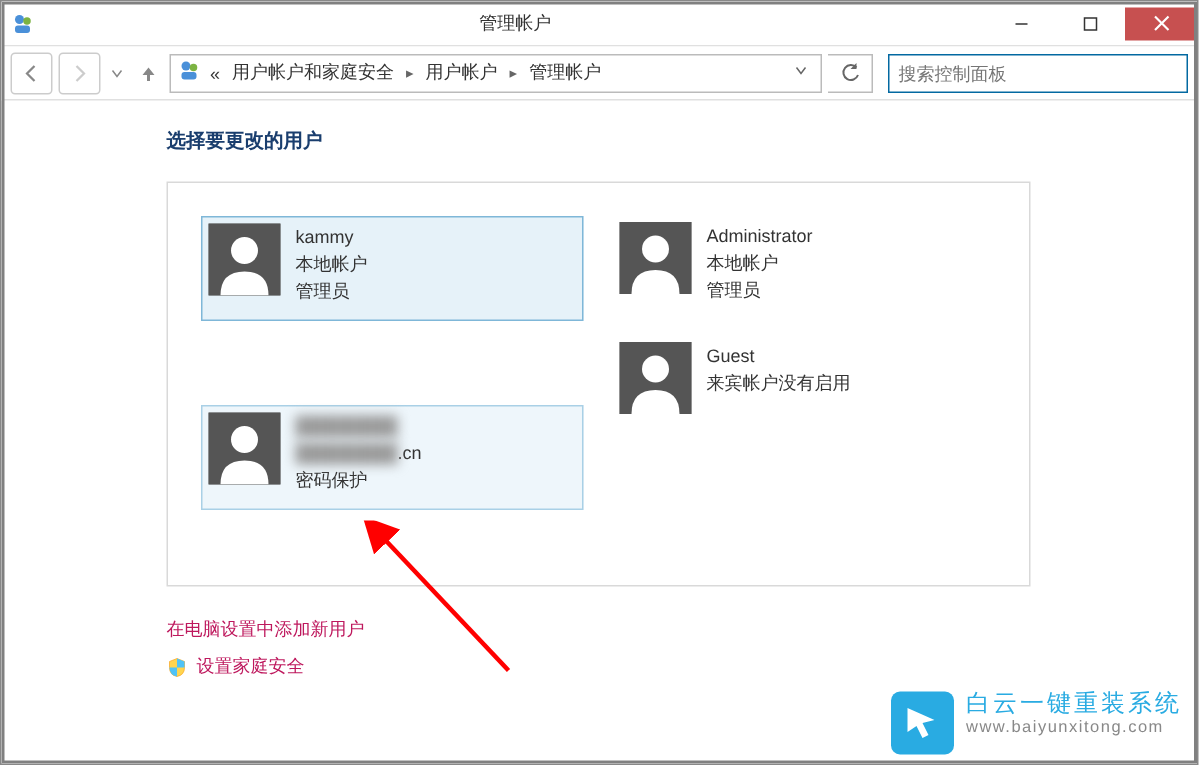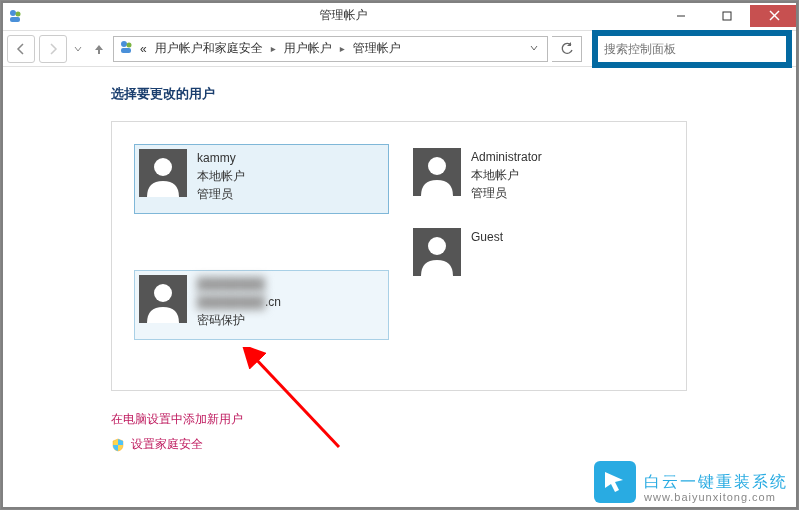--- a/index.html
+++ b/index.html
@@ -14,42 +14,42 @@
   
   .navbar { height: 36px; background: #fff; display:flex; align-items:center; border-bottom: 1px solid #e0e0e0; padding: 0 6px; gap: 4px; }
   .nav-arrow { width: 28px; height: 28px; border: 1px solid #ccc; border-radius: 3px; display:flex; align-items:center; justify-content:center; color:#888; font-size:14px; }
   .nav-sep { width: 14px; display:flex; align-items:center; justify-content:center; color:#888; font-size:10px; }
   .addressbar { flex: 1; height: 26px; border: 1px solid #bbb; display:flex; align-items:center; padding: 0 4px; gap: 4px; font-size: 12px; color:#333; }
   .addressbar .crumb { padding: 0 2px; }
   .addressbar .chev { color:#666; font-size:10px; padding: 0 2px; }
   .addressbar .spacer { flex: 1; }
   .addressbar .drop { width: 18px; text-align:center; color:#666; font-size:10px; }
   .refresh { width: 30px; height: 26px; border: 1px solid #bbb; border-left:none; display:flex; align-items:center; justify-content:center; color:#666; font-size:13px; }
-  .searchbox { width: 200px; height: 38px; border: 6px solid #0369a1; margin-left: 6px; display:flex; align-items:center; padding: 0 6px; }
+  .searchbox { width: 200px; height: 26px; border: 1px solid #0369a1; margin-left: 6px; display:flex; align-items:center; padding: 0 6px; }
   .searchbox input { border:none; outline:none; width:100%; font-size:12px; color:#888; }
   
   .content { position: absolute; left: 0; right: 0; top: 66px; bottom: 0; padding: 18px 32px 0 110px; }
   .heading { color: #1a3e6e; font-size: 13px; margin-bottom: 18px; font-weight: bold; }
   .users-frame { border: 1px solid #d9d9d9; width: 576px; height: 270px; padding: 22px; position: relative; }
   .user-grid { display: grid; grid-template-columns: 1fr 1fr; gap: 10px 20px; }
   .user-card { display:flex; align-items:flex-start; gap: 10px; padding: 4px; height: 70px; }
   .user-card.selected { background: #e6f2f9; border: 1px solid #7fb7d8; }
   .user-card.hover { background: #eef6fb; border: 1px solid #a9d0e6; margin-top: 46px; }
   .avatar { width: 48px; height: 48px; background: #555; display:flex; align-items:center; justify-content:center; flex-shrink:0; }
   .avatar svg { display:block; }
   .user-info { font-size: 12px; color: #333; line-height: 1.5; }
   .user-info .uname { font-size: 12px; }
   .blur { filter: blur(4px); color:#999; }
   .links { margin-top: 20px; font-size: 12px; }
   .links a { color: #be185d; text-decoration: none; display:flex; align-items:center; gap:6px; margin-bottom: 8px; }
   .shield { width:14px; height:14px; }
   
   .arrow-ann { position:absolute; left: 238px; top: 280px; pointer-events:none; }
   
-  .watermark { position: absolute; right: 10px; bottom: 6px; display:flex; align-items:flex-end; gap:8px; color:#fff; }
+  .watermark { position: absolute; right: 10px; bottom: 6px; display:flex; align-items:flex-start; gap:8px; color:#fff; }
   .wm-badge { width:42px; height:42px; background:#29abe2; border-radius:6px; display:flex; align-items:center; justify-content:center; }
   .wm-text { color:#29abe2; line-height:1.1; }
   .wm-text .l1 { font-size:16px; font-weight:500; letter-spacing:2px; }
   .wm-text .l2 { font-size:11px; color:#888; letter-spacing:1px; }
   .outer-border { position:absolute; inset:0; border:2px solid #808080; pointer-events:none; }
 </style>
 </head>
 <body>
 
 <div class="titlebar">
@@ -188,20 +188,21 @@
       <div class="user-card">
         <div class="avatar">
           <svg width="48" height="48" viewBox="0 0 48 48">
               <rect width="48" height="48" fill="#555"></rect>
               <circle cx="24" cy="18" r="9" fill="#fff"></circle>
               <path d="M8 48 Q8 32 24 32 Q40 32 40 48 Z" fill="#fff"></path>
             </svg>
         </div>
         <div class="user-info">
           <div class="uname">Guest</div>
+          <div>来宾帐户没有启用</div>
         </div>
       </div>
     </div>
   </div>
 
   <div class="links">
     <a href="#">
         <span>在电脑设置中添加新用户</span>
       </a>
     <a href="#">

